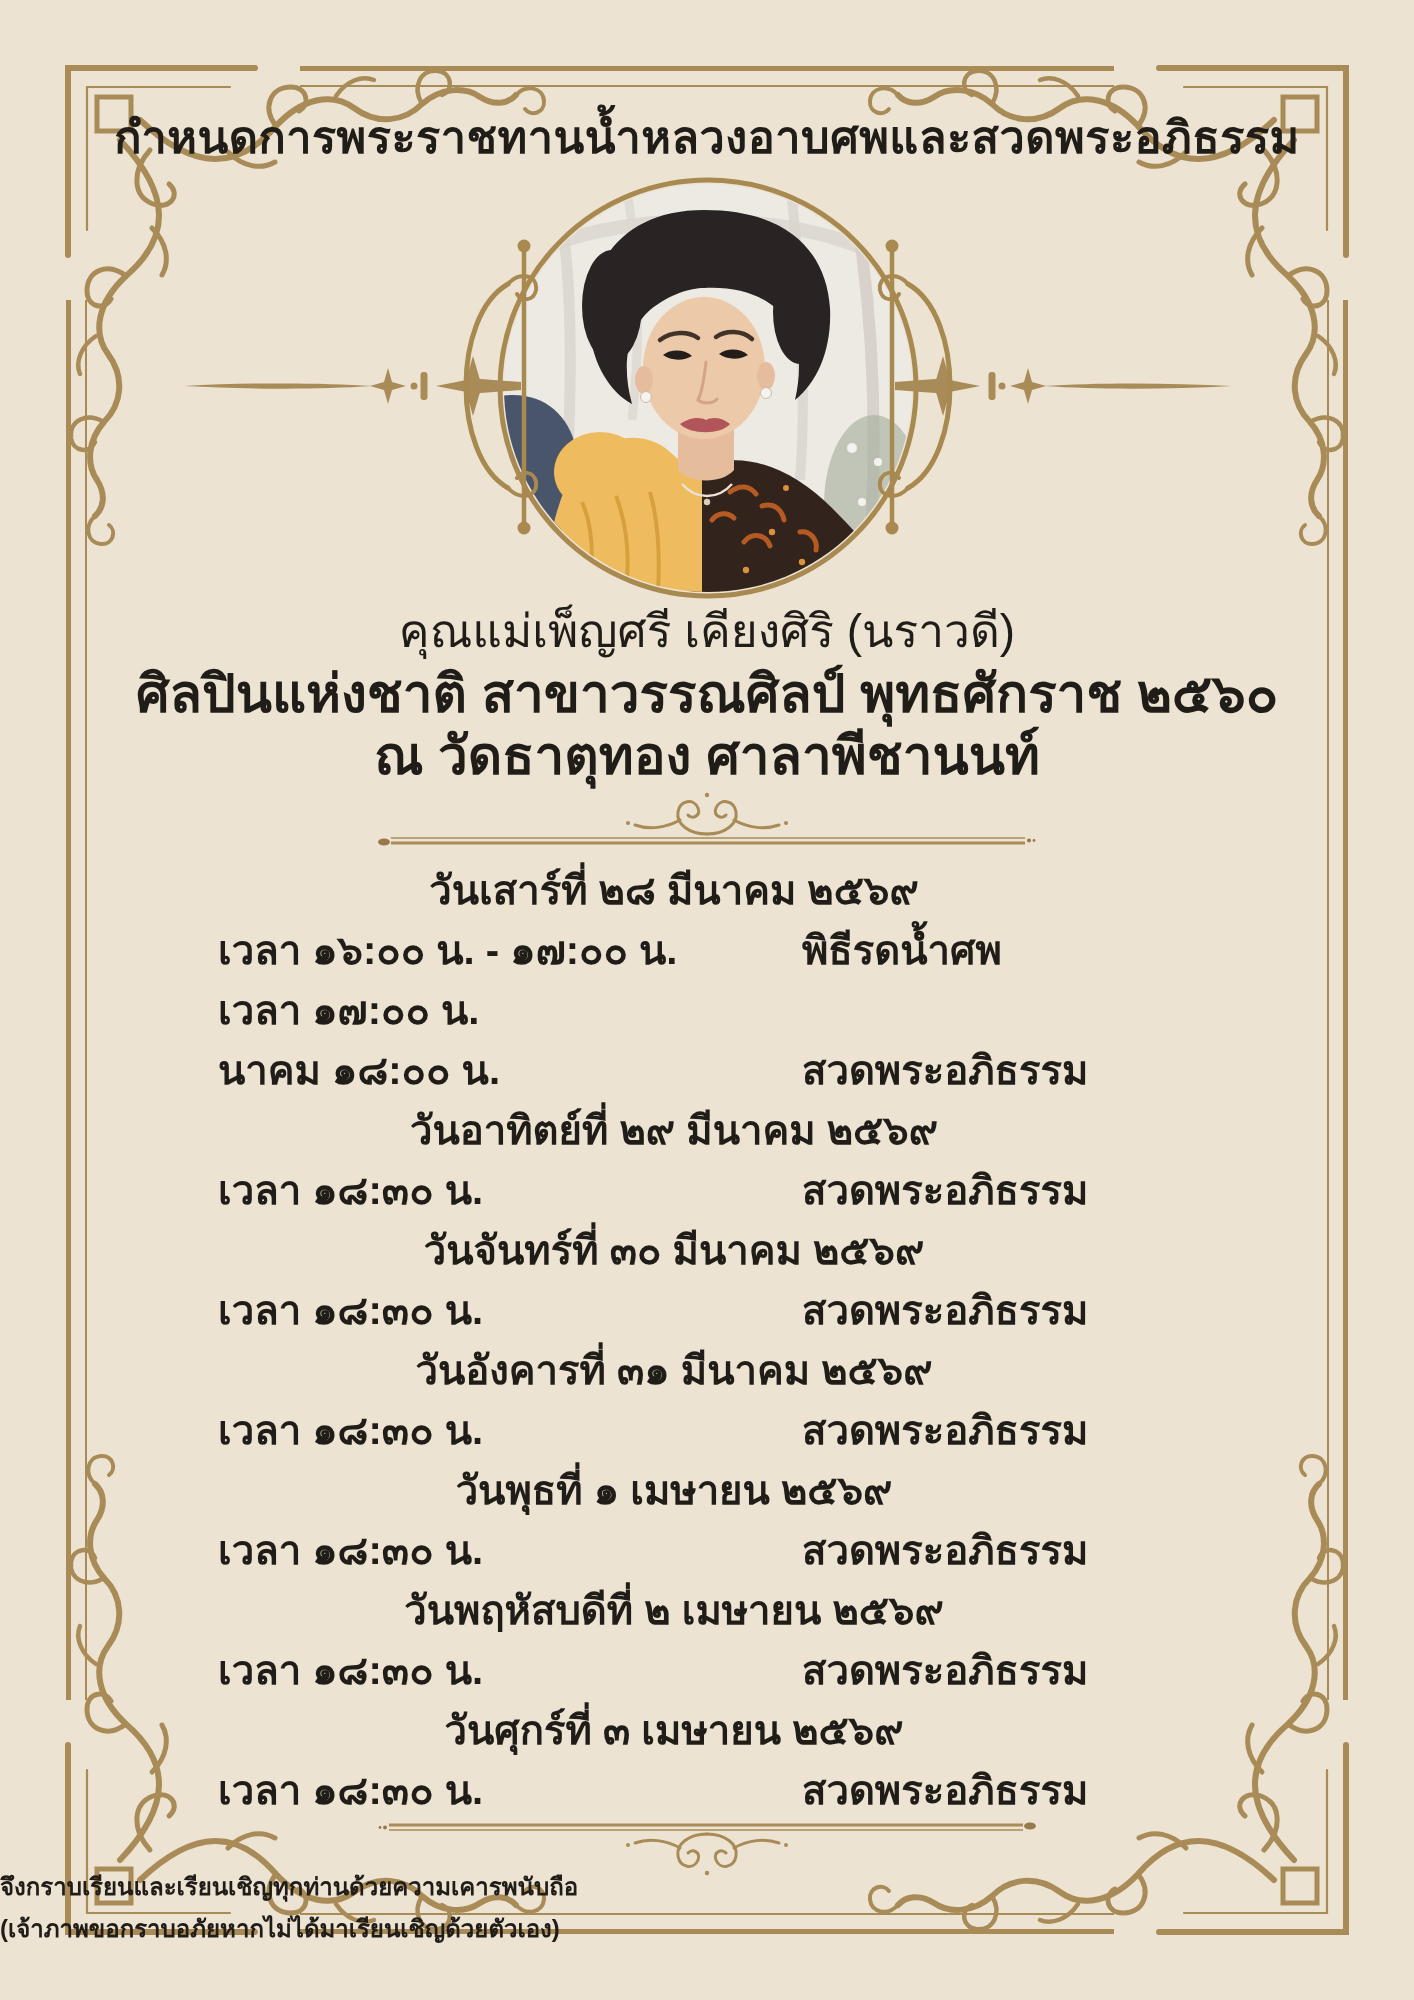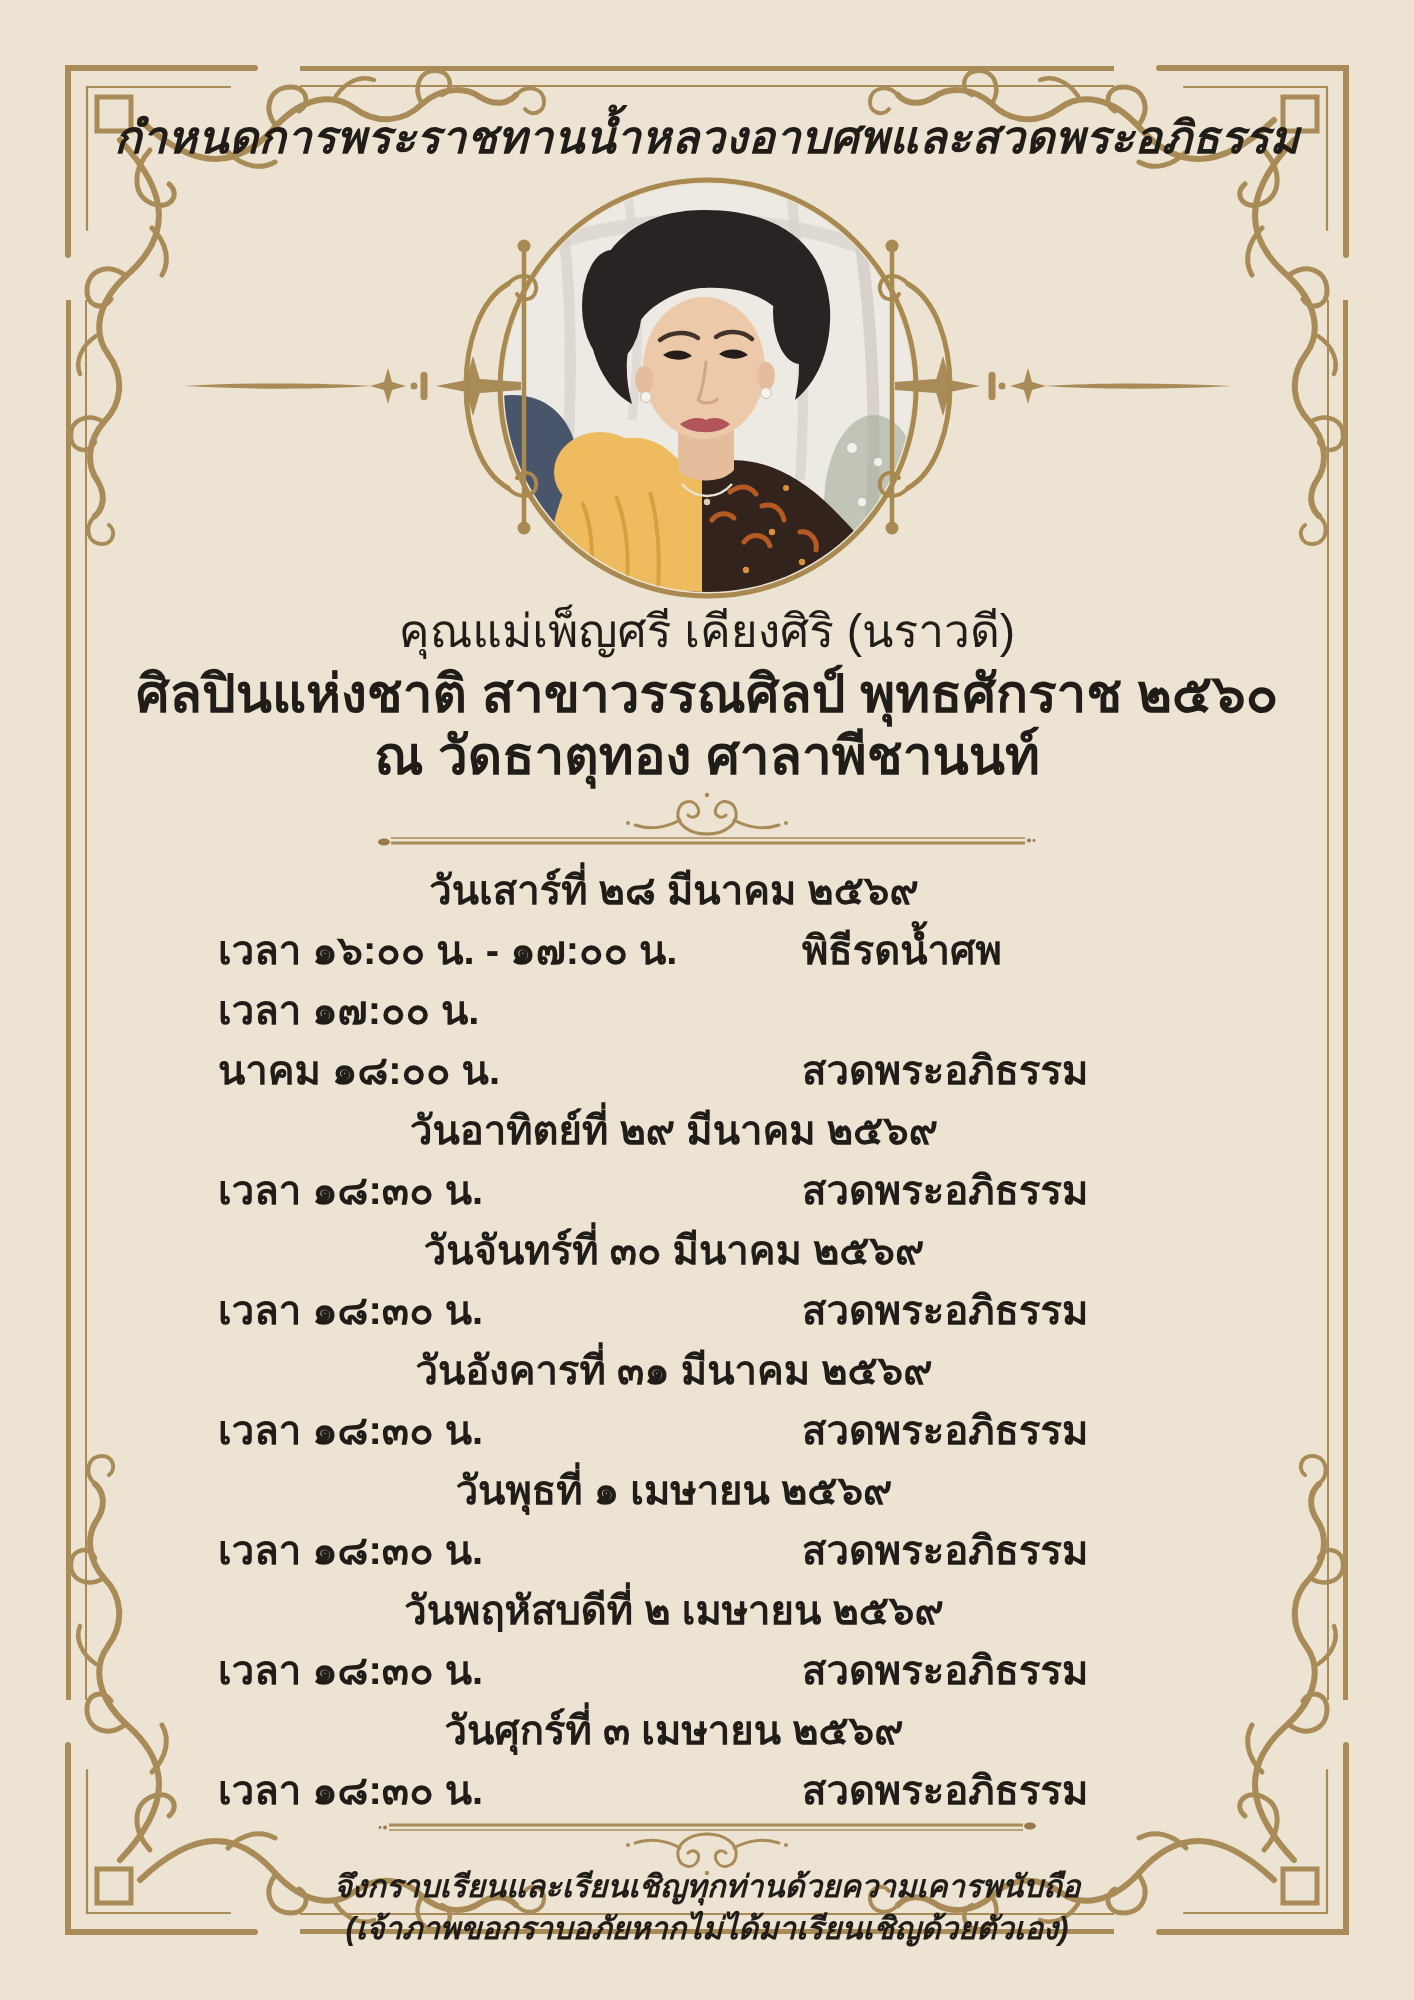--- a/index.html
+++ b/index.html
@@ -27,35 +27,34 @@
   .corner{position:absolute;width:560px;height:560px;}
   .corner.tl{top:0;left:0;}
   .corner.tr{top:0;right:0;transform:scaleX(-1);}
   .corner.bl{bottom:0;left:0;transform:scaleY(-1);}
   .corner.br{bottom:0;right:0;transform:scale(-1,-1);}
   
   .title{
     position:absolute;top:106px;left:0;width:100%;
     text-align:center;font-size:45px;font-weight:700;line-height:64px;
     letter-spacing:.5px;
-    font-style:italic;
   }
   .nameblock{position:absolute;top:599px;left:0;width:100%;text-align:center;}
   .nameblock .l1{font-size:46px;font-weight:400;line-height:64px;}
   .nameblock .l2,.nameblock .l3{font-size:53px;font-weight:700;line-height:62px;}
   .divider{position:absolute;left:377px;width:660px;height:62px;}
   .divider.top{top:788px;}
   .divider.bottom{top:1818px;transform:scale(-1,-1);}
   .schedule{position:absolute;top:860px;left:218px;width:1005px;font-size:40px;font-weight:600;}
   .sday{width:912px;text-align:center;line-height:60px;height:60px;}
   .srow{display:flex;line-height:60px;height:60px;}
   .stime{width:564px;flex:0 0 564px;}
   .sact{flex:1;margin-left:20px;}
-  .footer{position:absolute;top:1866px;left:0;width:100%;text-align:center;
-    font-size:31px;font-weight:600;line-height:42px;font-style:italic;}
+  .footer{position:absolute;top:1866px;left:0;width:100%;text-align:left;
+    font-size:24px;font-weight:600;line-height:42px;}
   svg{display:block;}
 </style>
 </head>
 <body>
 
 <div id="page">
 
   <div class="bh" style="top:66px"></div>
   <div class="bh thin" style="top:85px"></div>
   <div class="bh" style="bottom:66px"></div>

